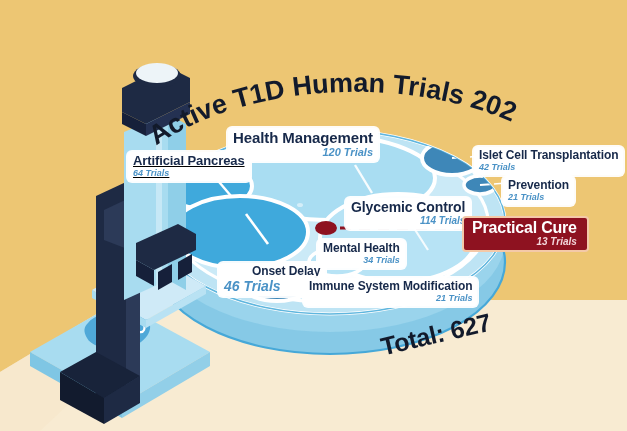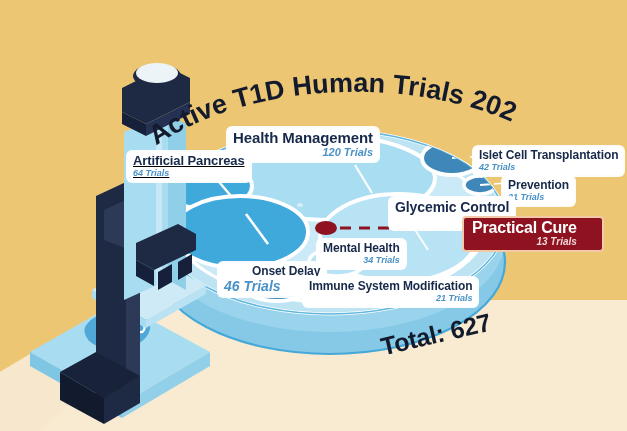--- a/index.html
+++ b/index.html
@@ -34,21 +34,21 @@
     font-style:italic;
     font-weight:bold;
     text-align:right;
     margin-top:1px;
   }
   .cure{
     position:absolute;
     background:#8E1220;
     border:2px solid #F4C9A8;
     border-radius:4px;
-    padding:2px 25px 3px 8px;
+    padding:2px 10px 3px 8px;
     white-space:nowrap;
     line-height:1.05;
   }
   .cure .nm{display:block;color:#FFFFFF;font-weight:bold;font-size:16px;letter-spacing:-0.2px;}
   .cure .ct{display:block;color:#F3D6DA;font-style:italic;font-weight:bold;font-size:10px;text-align:right;}
 
   
   .arcTitle{
     position:absolute;left:0;top:0;width:627px;height:431px;
     pointer-events:none;
@@ -235,21 +235,21 @@
     <span class="nm" style="font-size:12px;">Islet Cell Transplantation</span>
     <span class="ct" style="font-size:9px;text-align:left;">42 Trials</span>
   </div>
 
   <div class="chip" style="left:503px;top:177px;">
     <span class="nm" style="font-size:12px;">Prevention</span>
     <span class="ct" style="font-size:9px;text-align:left;">21 Trials</span>
   </div>
 
 
-  <div class="chip" style="left:346px;top:198px;margin-left:44px;">
+  <div class="chip" style="left:346px;top:198px;">
     <span class="nm" style="font-size:14px;">Glycemic Control</span>
     <span class="ct" style="font-size:10px;">114 Trials</span>
   </div>
 
   <div class="chip" style="left:318px;top:240px;">
     <span class="nm" style="font-size:12px;">Mental Health</span>
     <span class="ct" style="font-size:9px;">34 Trials</span>
   </div>
 
   <div class="chip" style="left:219px;top:263px;">

